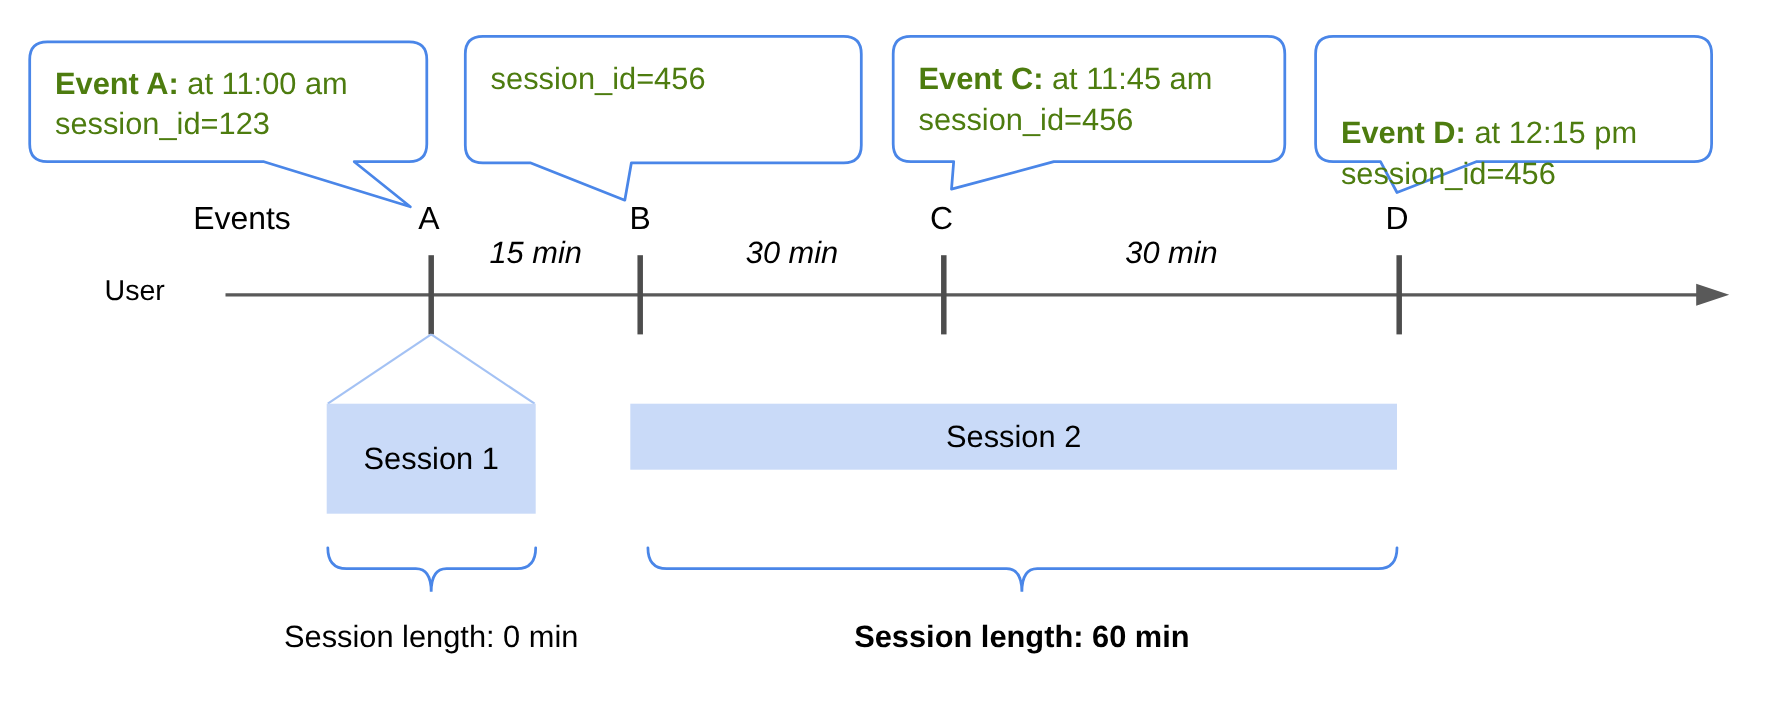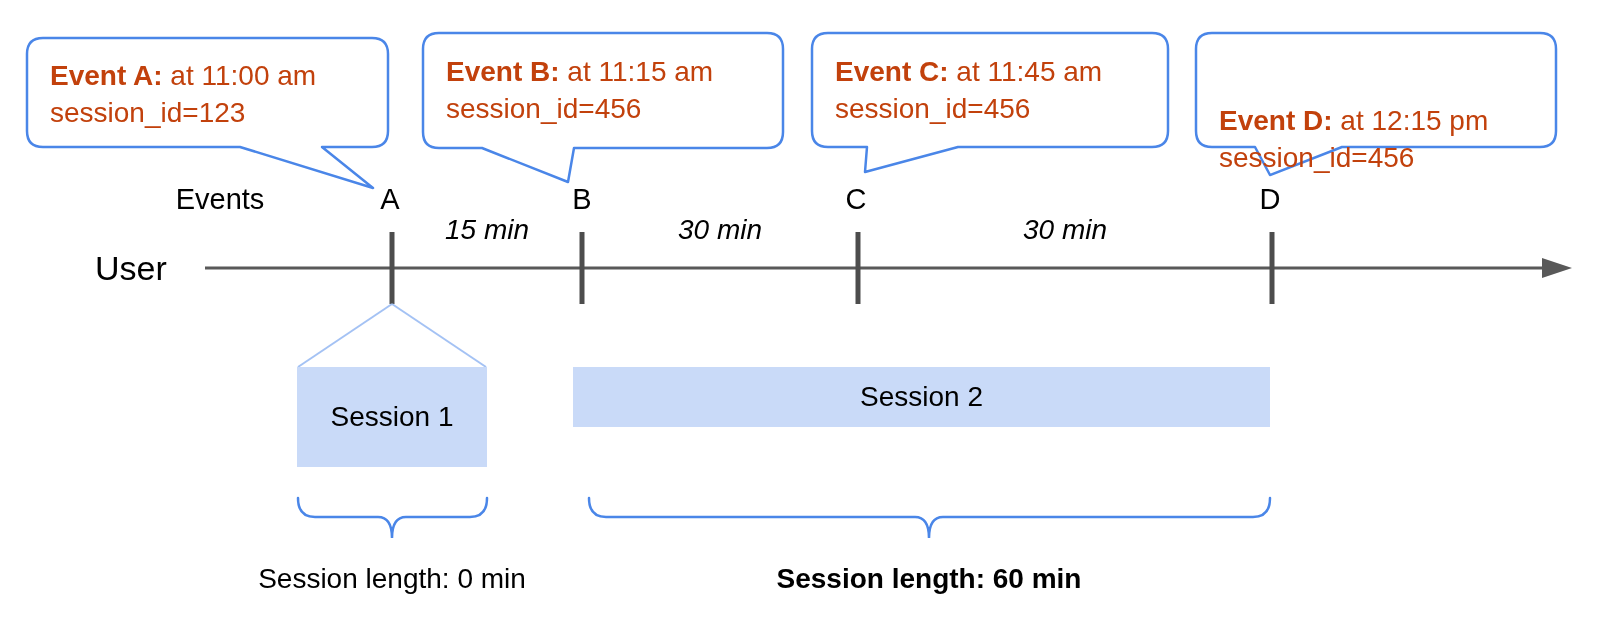--- a/index.html
+++ b/index.html
@@ -9,33 +9,33 @@
     background:#ffffff;
     font-family:"Liberation Sans", sans-serif;
     color:#000;
     overflow:hidden;
   }
   .stage svg{position:absolute;left:0;top:0;}
   .callout-text{
     position:absolute;
     font-size:28px;
     line-height:37px;
-    color:#c2410c;
+    color:#4d7c0f;
     white-space:nowrap;
   }
   .callout-text b{font-weight:bold;}
   .axis-label{
     position:absolute;
     font-size:29px;
     transform:translateX(-50%);
     white-space:nowrap;
   }
   .user-label{
     position:absolute;
-    font-size:34px;
+    font-size:26px;
     white-space:nowrap;
   }
   .interval-label{
     position:absolute;
     font-size:28px;
     transform:translateX(-50%);
     white-space:nowrap;
     font-style:italic;
   }
   .session-bar{
@@ -78,21 +78,20 @@
 
     <path d="M 298 498 Q 298 517 315 517 H 378 Q 392 517 392 538 Q 392 517 406 517 H 470 Q 487 517 487 498" fill="none" stroke="#4a86e8" stroke-width="2.5" stroke-linecap="round"></path>
     <path d="M 589 498 Q 589 517 606 517 H 915 Q 929 517 929 538 Q 929 517 943 517 H 1253 Q 1270 517 1270 498" fill="none" stroke="#4a86e8" stroke-width="2.5" stroke-linecap="round"></path>
   </svg>
 
   <div class="callout-text" style="left:50px;top:57px;">
     <div><b>Event A:</b><span> at 11:00 am</span></div>
     <div>session_id=123</div>
   </div>
   <div class="callout-text" style="left:446px;top:53px;">
-    <div><b>Event B:</b><span> at 11:15 am</span></div>
     <div>session_id=456</div>
   </div>
   <div class="callout-text" style="left:835px;top:53px;">
     <div><b>Event C:</b><span> at 11:45 am</span></div>
     <div>session_id=456</div>
   </div>
   <div class="callout-text" style="left:1219px;top:70px;margin-top:32px;">
     <div><b>Event D:</b><span> at 12:15 pm</span></div>
     <div>session_id=456</div>
   </div>

